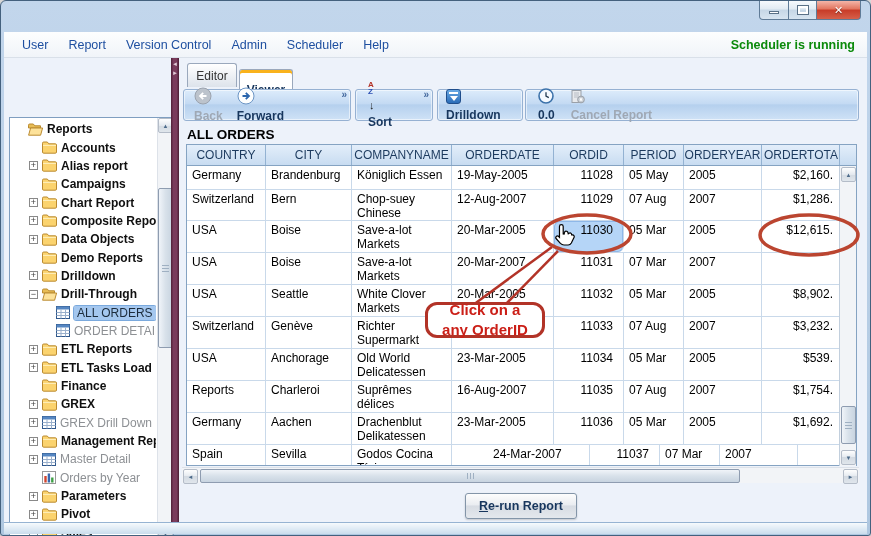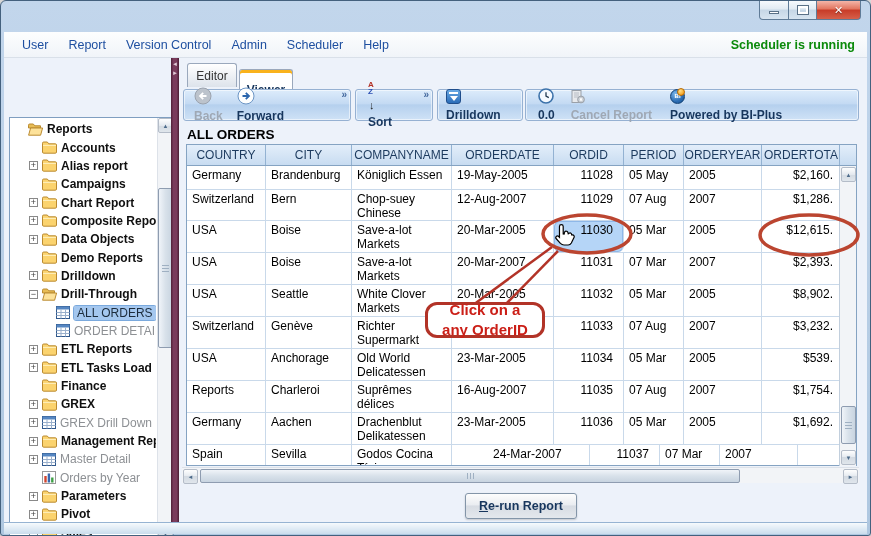--- a/index.html
+++ b/index.html
@@ -444,24 +444,20 @@
     </div>
     <div class="tbtn disabled" style="margin-left:16px;">
       <svg width="14" height="15" viewBox="0 0 14 15">
           <rect x="1" y="1.5" width="9" height="12" fill="#e7e9ec" stroke="#9aa0a8"></rect>
           <path d="M3 4 h5 M3 6 h5 M3 8 h4" stroke="#b7bcc4"></path>
           <circle cx="10" cy="10.5" r="3.4" fill="#c7ccd2" stroke="#9aa0a8"></circle>
           <path d="M8.8 9.3 l2.4 2.4 M11.2 9.3 l-2.4 2.4" stroke="#fff" stroke-width="1.1"></path>
         </svg>
       <span>Cancel Report</span>
     </div>
-    <div class="tbtn" style="margin-left:18px;">
-      <span class="bi-logo bi-small">BI</span>
-      <span>Powered by BI-Plus</span>
-    </div>
   </div>
 
   <div class="report-title">ALL ORDERS</div>
 
   <div class="dtable">
     <div class="thead">
         <div class="th" style="width: 79px;">COUNTRY</div>
         <div class="th" style="width: 86px;">CITY</div>
         <div class="th" style="width: 100px;">COMPANYNAME</div>
         <div class="th" style="width: 102px;">ORDERDATE</div>
@@ -503,21 +499,20 @@
           <div class="cell rt" style="width: 78px;">$12,615.</div>
         </div>
         <div class="row" style="height: 32px;">
           <div class="cell " style="width: 79px;">USA</div>
           <div class="cell " style="width: 86px;">Boise</div>
           <div class="cell " style="width: 100px;">Save-a-lot Markets</div>
           <div class="cell " style="width: 102px;">20-Mar-2007</div>
           <div class="cell r" style="width: 70px;">11031</div>
           <div class="cell " style="width: 60px;">07 Mar</div>
           <div class="cell " style="width: 78px;">2007</div>
-          <div class="cell rt" style="width: 78px;">$2,393.</div>
         </div>
         <div class="row" style="height: 32px;">
           <div class="cell " style="width: 79px;">USA</div>
           <div class="cell " style="width: 86px;">Seattle</div>
           <div class="cell " style="width: 100px;">White Clover Markets</div>
           <div class="cell " style="width: 102px;">20-Mar-2005</div>
           <div class="cell r" style="width: 70px;">11032</div>
           <div class="cell " style="width: 60px;">05 Mar</div>
           <div class="cell " style="width: 78px;">2005</div>
           <div class="cell rt" style="width: 78px;">$8,902.</div>

